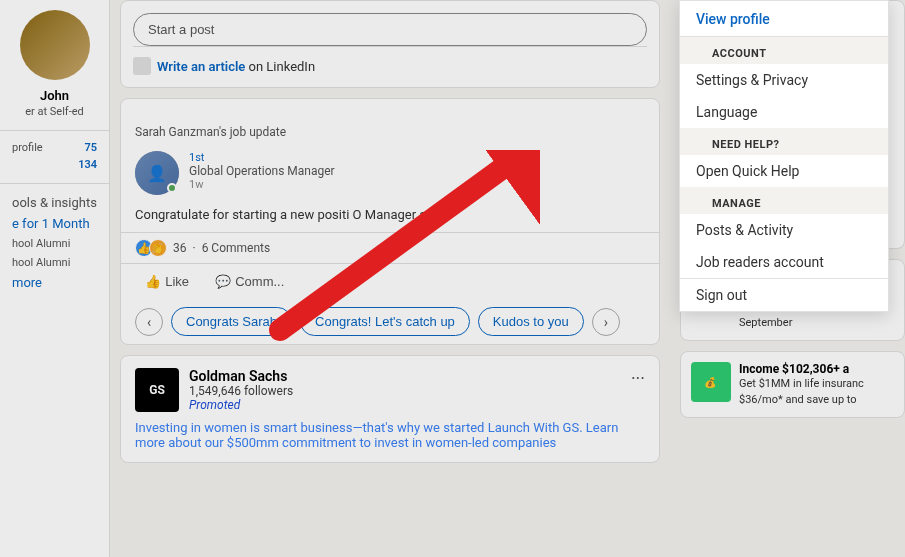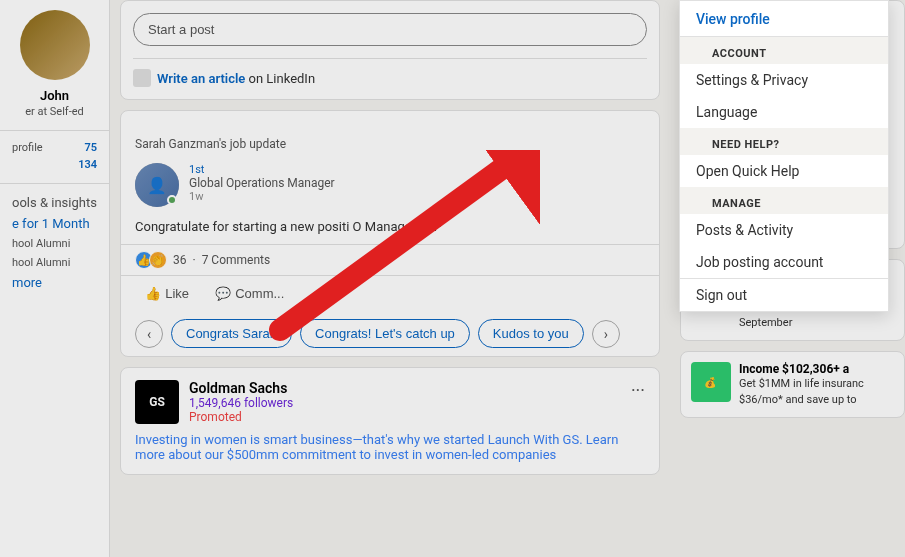--- a/index.html
+++ b/index.html
@@ -115,21 +115,21 @@
       background: #fff;
       border: 1px solid #e0e0e0;
       border-radius: 8px;
       padding: 12px;
       margin-bottom: 10px;
     }
 
     .post-actions {
       display: flex;
       gap: 10px;
-      padding-bottom: 12px;
+      padding-bottom: 0;
       border-bottom: 1px solid #e0e0e0;
     }
 
     .start-post-btn {
       flex: 1;
       border: 1px solid #888;
       border-radius: 20px;
       padding: 8px 14px;
       font-size: 13px;
       color: #555;
@@ -360,26 +360,27 @@
     }
 
     .company-info .company-name {
       font-size: 14px;
       font-weight: 600;
       color: #000;
     }
 
     .company-info .followers {
       font-size: 12px;
-      color: #6d28d9;
+      color: #404040;
     }
 
     .company-info .promoted {
       font-size: 12px;
-      color: #ef4444;
+      color: #1d4ed8;
+      font-style: italic;
     }
 
     .three-dots {
       font-size: 18px;
       color: #555;
       cursor: pointer;
     }
 
     .ad-body {
       margin-top: 8px;
@@ -605,21 +606,21 @@
         </div>
       </div>
       <div class="post-body">Congratulate      for starting a new positi     O Manager at P</div>
       <div class="post-reactions">
         <div class="reaction-icons">
           <div class="reaction-icon">👍</div>
           <div class="reaction-icon">👏</div>
         </div>
         <span>36</span>
         <span>·</span>
-        <span>7 Comments</span>
+        <span>6 Comments</span>
       </div>
       <div class="post-action-buttons">
         <button class="action-btn">
           <span>👍</span>
           <span>Like</span>
         </button>
         <button class="action-btn">
           <span>💬</span>
           <span>Comm...</span>
         </button>
@@ -704,21 +705,21 @@
     <div class="dropdown-top">
       <a class="view-profile-link">View profile</a>
     </div>
     <div class="dropdown-section-label">ACCOUNT</div>
     <a class="dropdown-item">Settings &amp; Privacy</a>
     <a class="dropdown-item">Language</a>
     <div class="dropdown-section-label">NEED HELP?</div>
     <a class="dropdown-item">Open Quick Help</a>
     <div class="dropdown-section-label">MANAGE</div>
     <a class="dropdown-item">Posts &amp; Activity</a>
-    <a class="dropdown-item">Job posting account</a>
+    <a class="dropdown-item">Job readers account</a>
     <hr class="dropdown-divider">
     <a class="dropdown-item">Sign out</a>
   </div>
 
   <svg class="big-arrow" viewBox="0 0 280 200" xmlns="http://www.w3.org/2000/svg">
     <defs>
       <marker id="arrowhead" markerWidth="10" markerHeight="7" refX="0" refY="3.5" orient="auto">
         <polygon points="0 0, 10 3.5, 0 7" fill="#e02020"></polygon>
       </marker>
     </defs>

